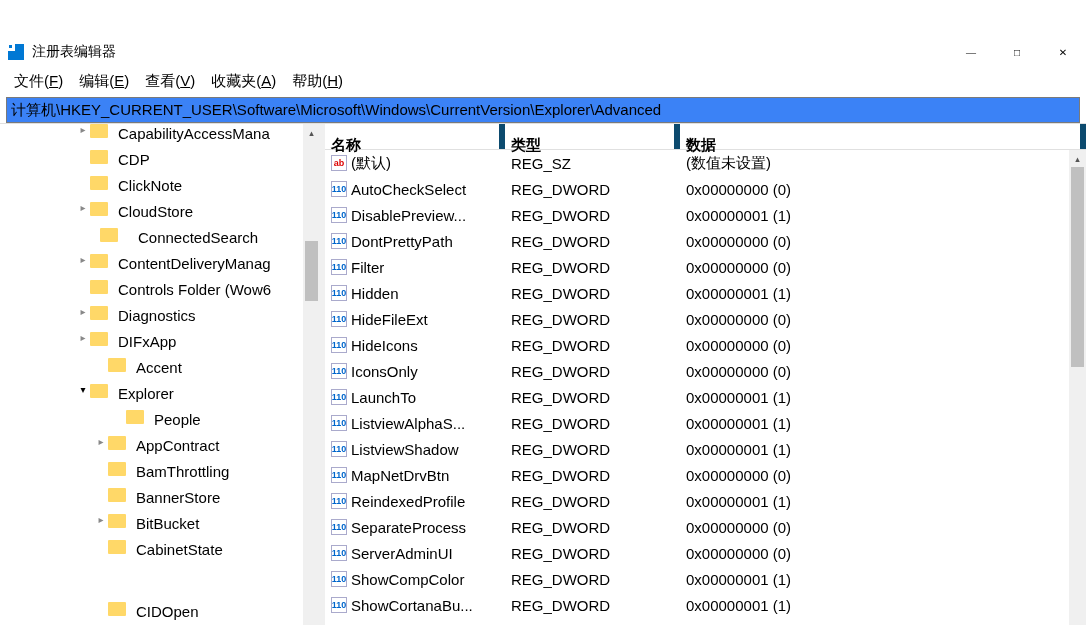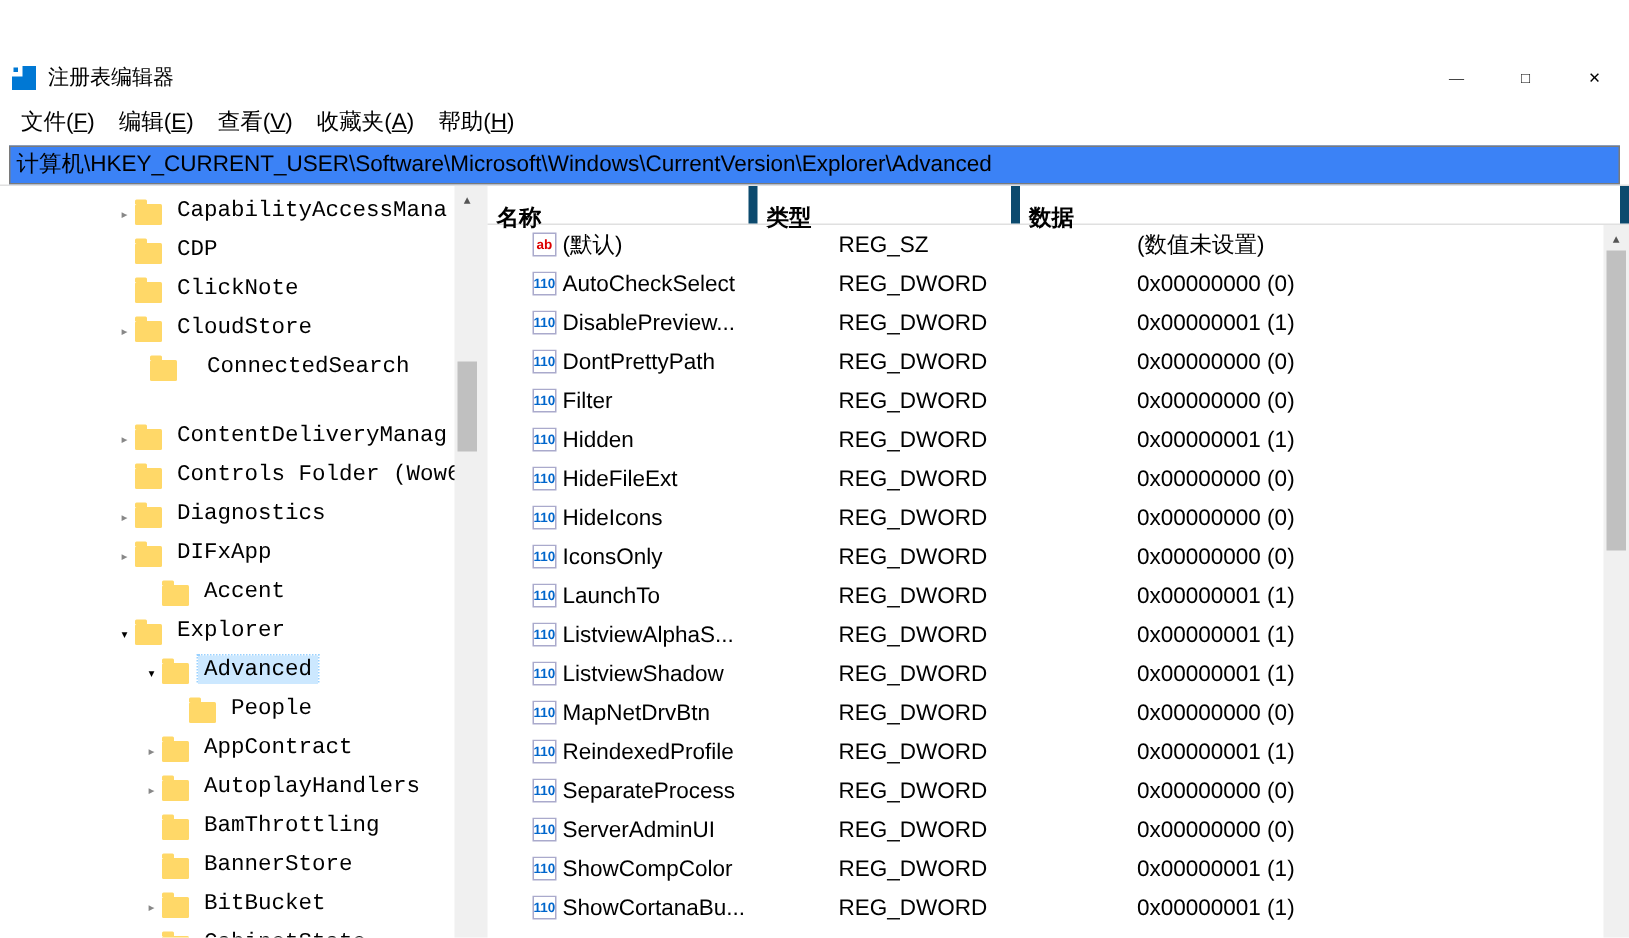--- a/index.html
+++ b/index.html
@@ -13,41 +13,41 @@
   .win-btn { width:46px; height:32px; display:flex; align-items:center; justify-content:center; font-family:"Segoe MDL2 Assets","Segoe UI Symbol"; font-size:10px; }
   .menubar { display:flex; padding: 2px 8px 4px 8px; gap: 4px; font-size:15px; }
   .menu-item { padding: 2px 6px; }
   .menu-item u { text-decoration: underline; }
   .address { margin: 0 6px; padding: 2px 4px; border: 1px solid #7a7a7a; font-size:15px; background:#3b82f6; height:26px; line-height:20px; }
   .main { display:flex; height: calc(625px - 32px - 28px - 28px); border-top:1px solid #e0e0e0; }
   .tree-pane { width: 320px; overflow: hidden; position: relative; border-right: none; }
   .splitter { width:5px; background:#f0f0f0; cursor:col-resize; }
   .list-pane { flex:1; display:flex; flex-direction:column; position:relative; }
   .tree { padding: 0px 0 0 0; font-size:15px; }
-  .tree-row { display:flex; align-items:flex-end; height:26px; white-space:nowrap; overflow:hidden;font-family:Liberation Mono, monospace; }
+  .tree-row { display:flex; align-items:flex-start; height:26px; white-space:nowrap; overflow:hidden; }
   .tree-row .expander { width:14px; text-align:center; color:#555; font-size:10px; cursor:pointer; user-select:none; }
   .tree-row .expander.open::before { content:"▾"; color:#000; }
   .tree-row .expander.closed::before { content:"▸"; color:#888; }
   .tree-row .expander.none { visibility:hidden; }
   .folder-icon { width:18px; height:14px; background:#ffd868; border-radius:1px; margin-right:6px; position:relative; display:inline-block; }
   .folder-icon::before { content:""; position:absolute; top:-3px; left:0; width:8px; height:3px; background:#ffd868; border-radius:1px 1px 0 0; }
   .tree-label { padding: 1px 4px; }
   .tree-label.selected { background:#cce8ff; outline:1px dotted #99d1ff; }
   .tree-scroll { position:absolute; right:0; top:0; bottom:0; width:17px; background:#f0f0f0; display:flex; flex-direction:column; }
   .tree-scroll .arrow { height:17px; display:flex; align-items:center; justify-content:center; font-size:9px; color:#555; }
   .tree-scroll .track { flex:1; position:relative; }
   .tree-scroll .thumb { position:absolute; left:2px; right:2px; top:100px; height:60px; background:#c0c0c0; }
   .headers { display:flex; height:26px; border-bottom:1px solid #e0e0e0; font-size:15px; }
   .hcol { padding: 12px 6px; border-right:6px solid #0c4a6e;font-weight:bold; }
   .hcol.name { width:180px; }
   .hcol.type { width:175px; }
   .hcol.data { flex:1; }
   .rows { flex:1; overflow:hidden; }
   .row { display:flex; align-items:center; height:26px; font-size:15px; }
-  .cell { overflow:hidden; white-space:nowrap; text-overflow:ellipsis; padding: 0 6px 0 6px; margin-left: 24px; }
+  .cell { overflow:hidden; white-space:nowrap; text-overflow:ellipsis; padding: 0 6px 0 6px; }
   .cell.name { width:180px; display:flex; align-items:center; gap:4px; }
   .cell.type { width:175px; }
   .cell.data { flex:1; }
   .val-icon { width:16px; height:16px; flex-shrink:0; border:1px solid #aac; background:#fff; position:relative; display:flex; align-items:center; justify-content:center; font-size:9px; font-weight:bold; }
   .val-icon.sz { color:#d00; }
   .val-icon.dw { color:#06c; }
   .list-scroll { position:absolute; right:0; top:26px; bottom:0; width:17px; background:#f0f0f0; display:flex; flex-direction:column; }
   .list-scroll .arrow { height:17px; display:flex; align-items:center; justify-content:center; font-size:9px; color:#555; }
   .list-scroll .track { flex:1; position:relative; }
   .list-scroll .thumb { position:absolute; left:2px; right:2px; top:0; height:200px; background:#c0c0c0; }
@@ -96,21 +96,21 @@
         <div class="tree-row" style="padding-left: 76px;">
           <span class="expander closed"></span>
           <span class="folder-icon"></span>
           <span class="tree-label">CloudStore</span>
         </div>
         <div class="tree-row" style="padding-left: 76px; gap: 10px;">
           <span class="expander none"></span>
           <span class="folder-icon"></span>
           <span class="tree-label">ConnectedSearch</span>
         </div>
-        <div class="tree-row" style="padding-left: 76px; margin-top: 20px;">
+        <div class="tree-row" style="padding-left: 76px;">
           <span class="expander closed"></span>
           <span class="folder-icon"></span>
           <span class="tree-label">ContentDeliveryManag</span>
         </div>
         <div class="tree-row" style="padding-left: 76px;">
           <span class="expander none"></span>
           <span class="folder-icon"></span>
           <span class="tree-label">Controls Folder (Wow6</span>
         </div>
         <div class="tree-row" style="padding-left: 76px;">
@@ -126,39 +126,29 @@
         <div class="tree-row" style="padding-left: 94px;">
           <span class="expander none"></span>
           <span class="folder-icon"></span>
           <span class="tree-label">Accent</span>
         </div>
         <div class="tree-row" style="padding-left: 76px;">
           <span class="expander open"></span>
           <span class="folder-icon"></span>
           <span class="tree-label">Explorer</span>
         </div>
-        <div class="tree-row" style="padding-left: 94px;">
-          <span class="expander open"></span>
-          <span class="folder-icon"></span>
-          <span class="tree-label selected">Advanced</span>
-        </div>
         <div class="tree-row" style="padding-left: 112px;">
           <span class="expander none"></span>
           <span class="folder-icon"></span>
           <span class="tree-label">People</span>
         </div>
         <div class="tree-row" style="padding-left: 94px;">
           <span class="expander closed"></span>
           <span class="folder-icon"></span>
           <span class="tree-label">AppContract</span>
-        </div>
-        <div class="tree-row" style="padding-left: 94px;">
-          <span class="expander closed"></span>
-          <span class="folder-icon"></span>
-          <span class="tree-label">AutoplayHandlers</span>
         </div>
         <div class="tree-row" style="padding-left: 94px;">
           <span class="expander none"></span>
           <span class="folder-icon"></span>
           <span class="tree-label">BamThrottling</span>
         </div>
         <div class="tree-row" style="padding-left: 94px;">
           <span class="expander none"></span>
           <span class="folder-icon"></span>
           <span class="tree-label">BannerStore</span>

